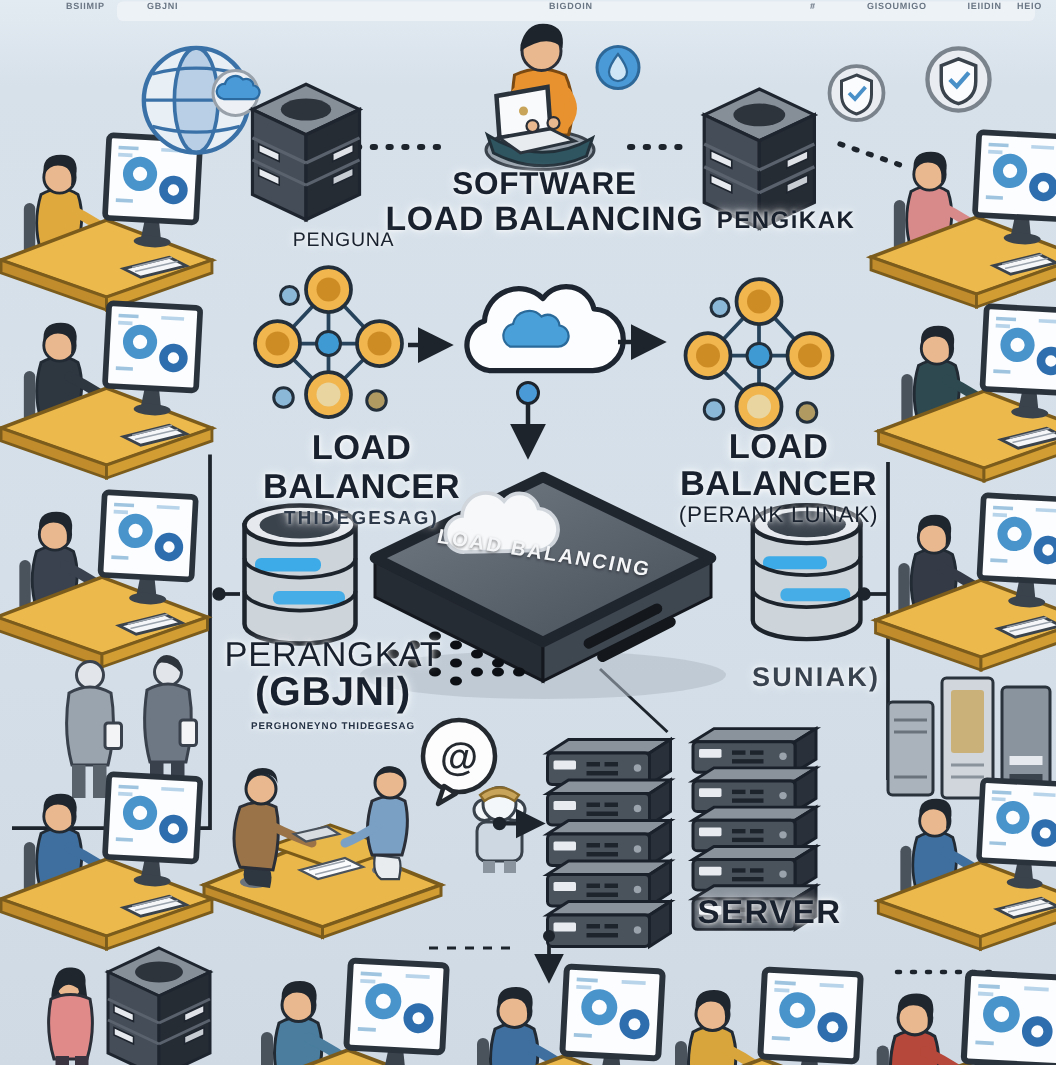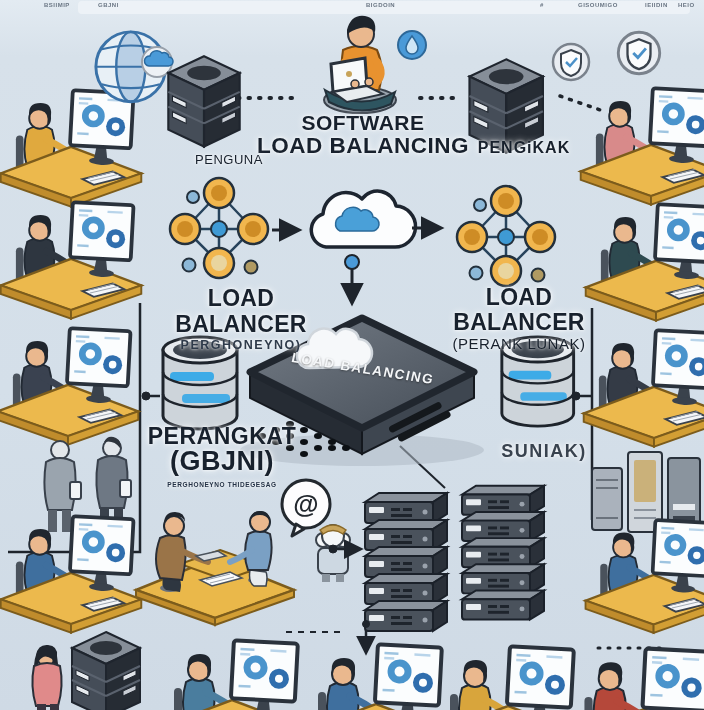--- a/index.html
+++ b/index.html
@@ -18,21 +18,21 @@
   .users-right{left:456px;top:139px;width:136px;font-size:16px;font-weight:800;letter-spacing:1px;}
   .lb-left{left:140px;top:285px;width:202px;line-height:1.15;}
   .lb-right{left:422px;top:285px;width:194px;line-height:1.1;}
   .lb-title{font-size:23px;font-weight:700;letter-spacing:.3px;}
   .lb-sub-l{font-size:12.5px;font-weight:700;letter-spacing:1.5px;color:#2e3a4a;}
   .lb-sub-r{font-size:15px;font-weight:400;letter-spacing:.5px;}
   .device-label{left:279px;top:361px;width:168px;transform:rotate(9deg) skewX(-4deg);
                 color:#f4f6f8;font-size:13.5px;font-weight:800;letter-spacing:1.5px;
                 text-shadow:0 1px 2px rgba(0,0,0,.45);}
   .software{left:128px;top:425px;width:188px;line-height:1.02;}
-  .software .l1{font-size:23px;font-weight:700;letter-spacing:.5px;}
+  .software .l1{font-size:23px;font-weight:400;letter-spacing:.5px;}
   .software .l2{font-size:27px;font-weight:800;letter-spacing:.5px;}
   .software .cap{margin-top:6px;font-size:6.5px;font-weight:800;letter-spacing:.6px;color:#243246;}
   .right-sub{left:486px;top:441px;width:116px;font-size:18px;font-weight:600;letter-spacing:1.5px;color:#39434f;}
   .server-label{left:446px;top:595px;width:134px;font-size:22px;font-weight:800;letter-spacing:1px;}
 </style>
 </head>
 <body>
 
 <div class="stage">
 
@@ -357,30 +357,31 @@
 
 <div class="t title glow">
   <div class="l1">SOFTWARE</div>
   <div class="l2">LOAD BALANCING</div>
 </div>
 <div class="t users-left glow">PENGUNA</div>
 <div class="t users-right glow">PENGiKAK</div>
 
 <div class="t lb-left glow">
   <div class="lb-title">LOAD BALANCER</div>
-  <div class="lb-sub-l">PERGHONEYNO)</div>
+  <div class="lb-sub-l">THIDEGESAG)</div>
 </div>
 <div class="t lb-right glow">
   <div class="lb-title">LOAD BALANCER</div>
   <div class="lb-sub-r">(PERANK LUNAK)</div>
 </div>
 
 <div class="t device-label">LOAD BALANCING</div>
 
 <div class="t software glow">
   <div class="l1">PERANGKAT</div>
   <div class="l2">(GBJNI)</div>
   <div class="cap">PERGHONEYNO THIDEGESAG</div>
 </div>
 
 <div class="t right-sub glow">SUNIAK)</div>
+<div class="t server-label glow">SERVER</div>
 
 </div>
 
 </body></html>

